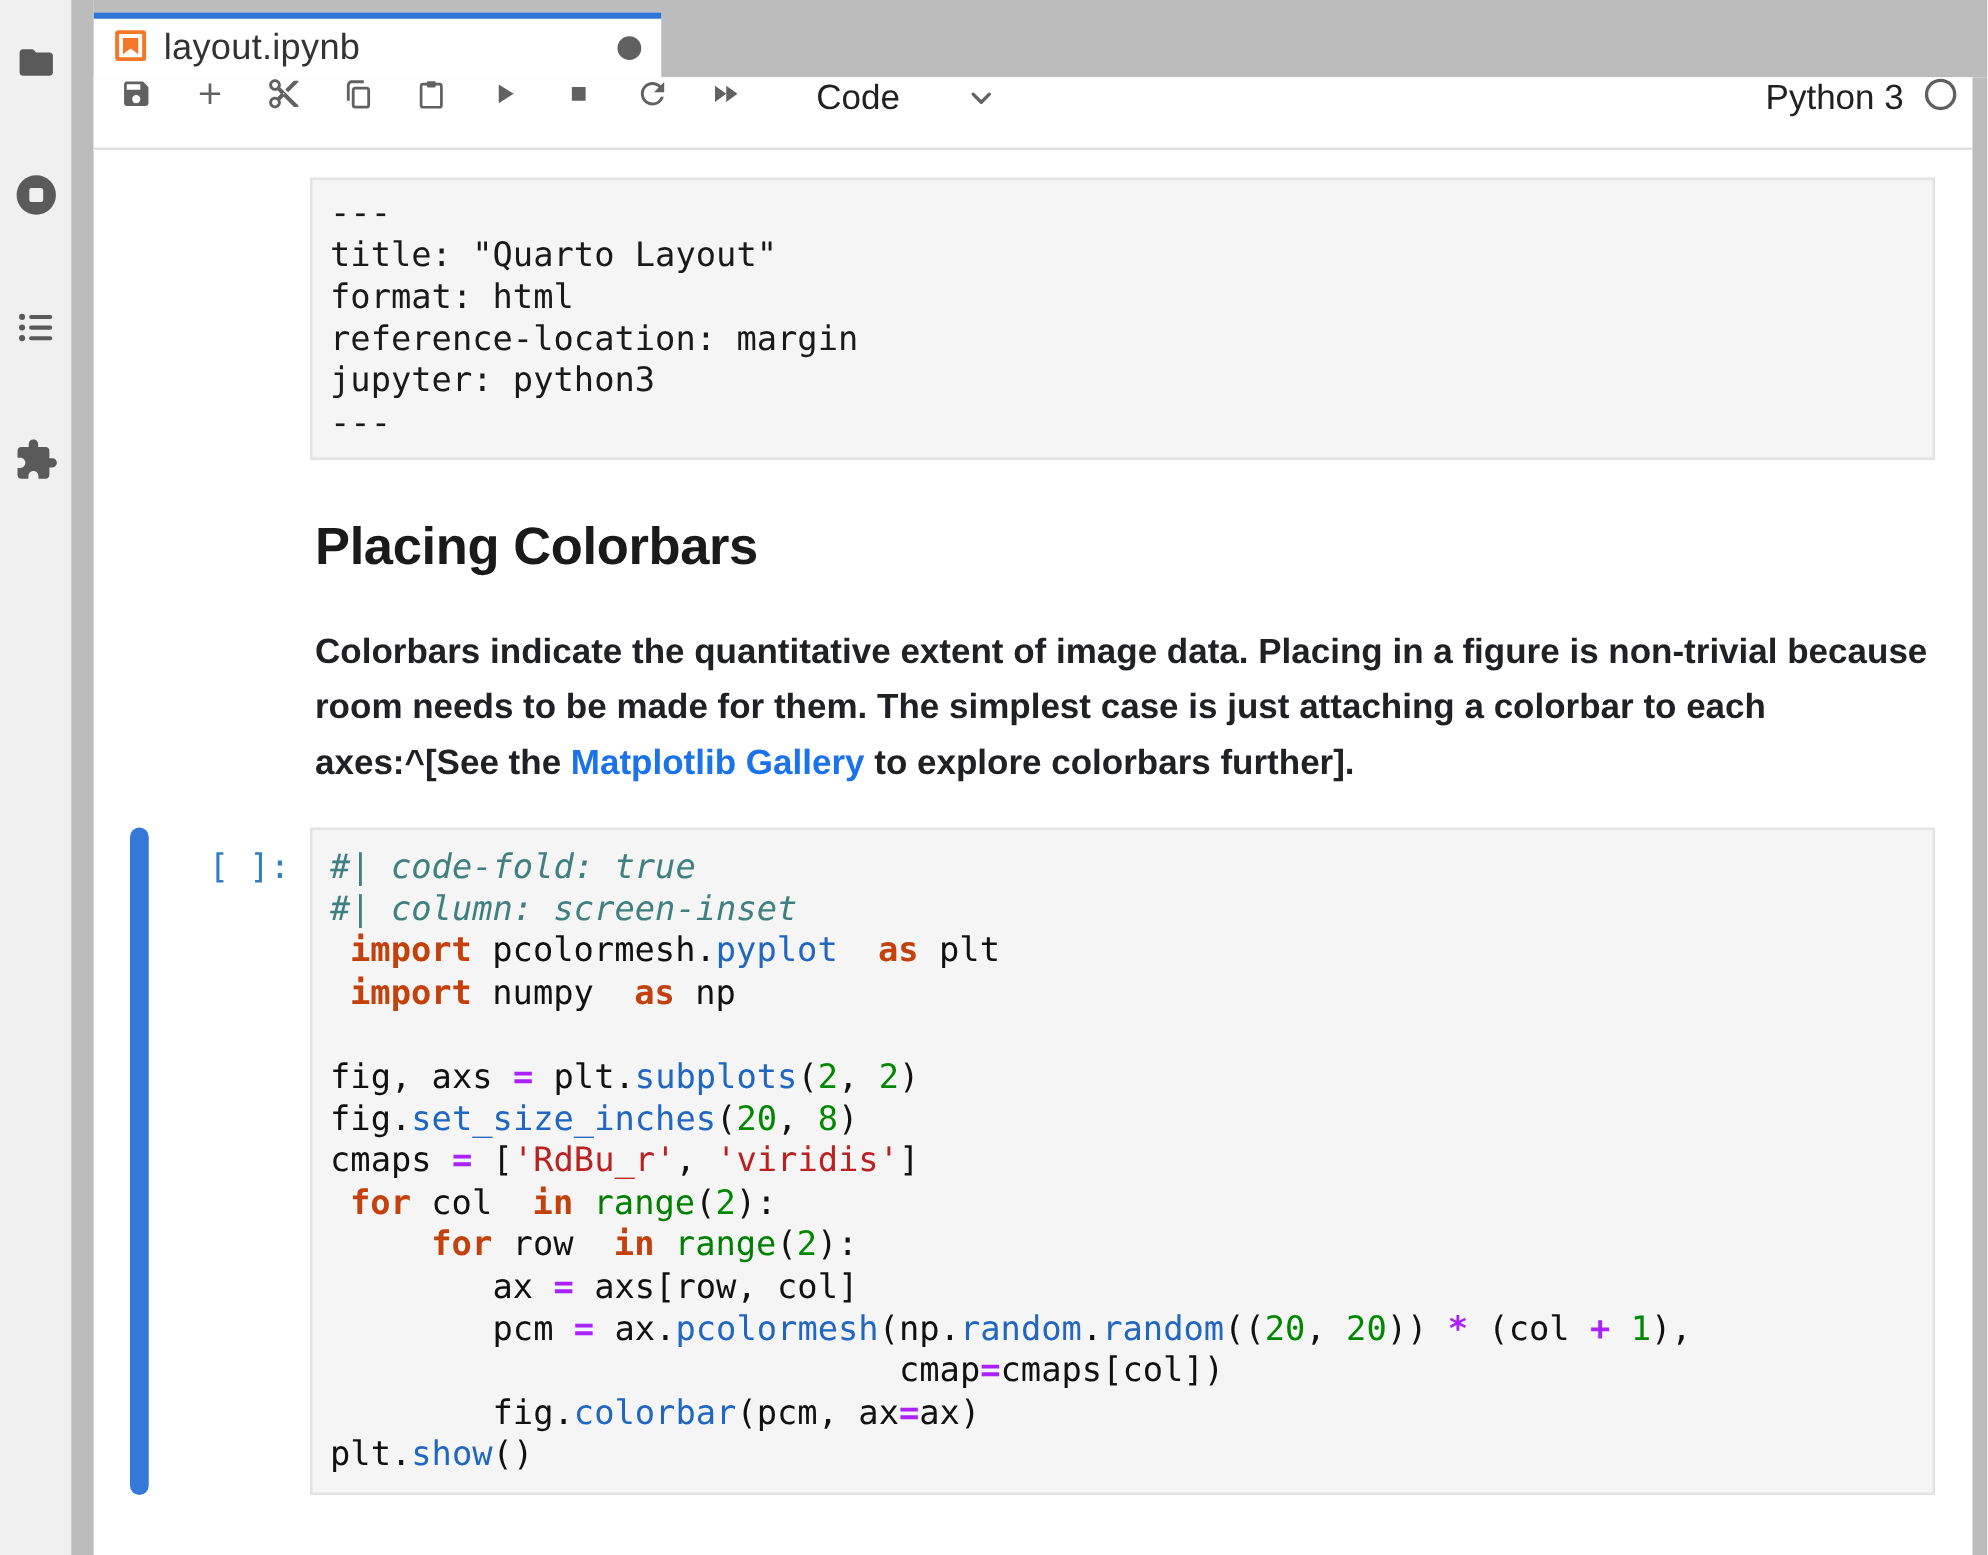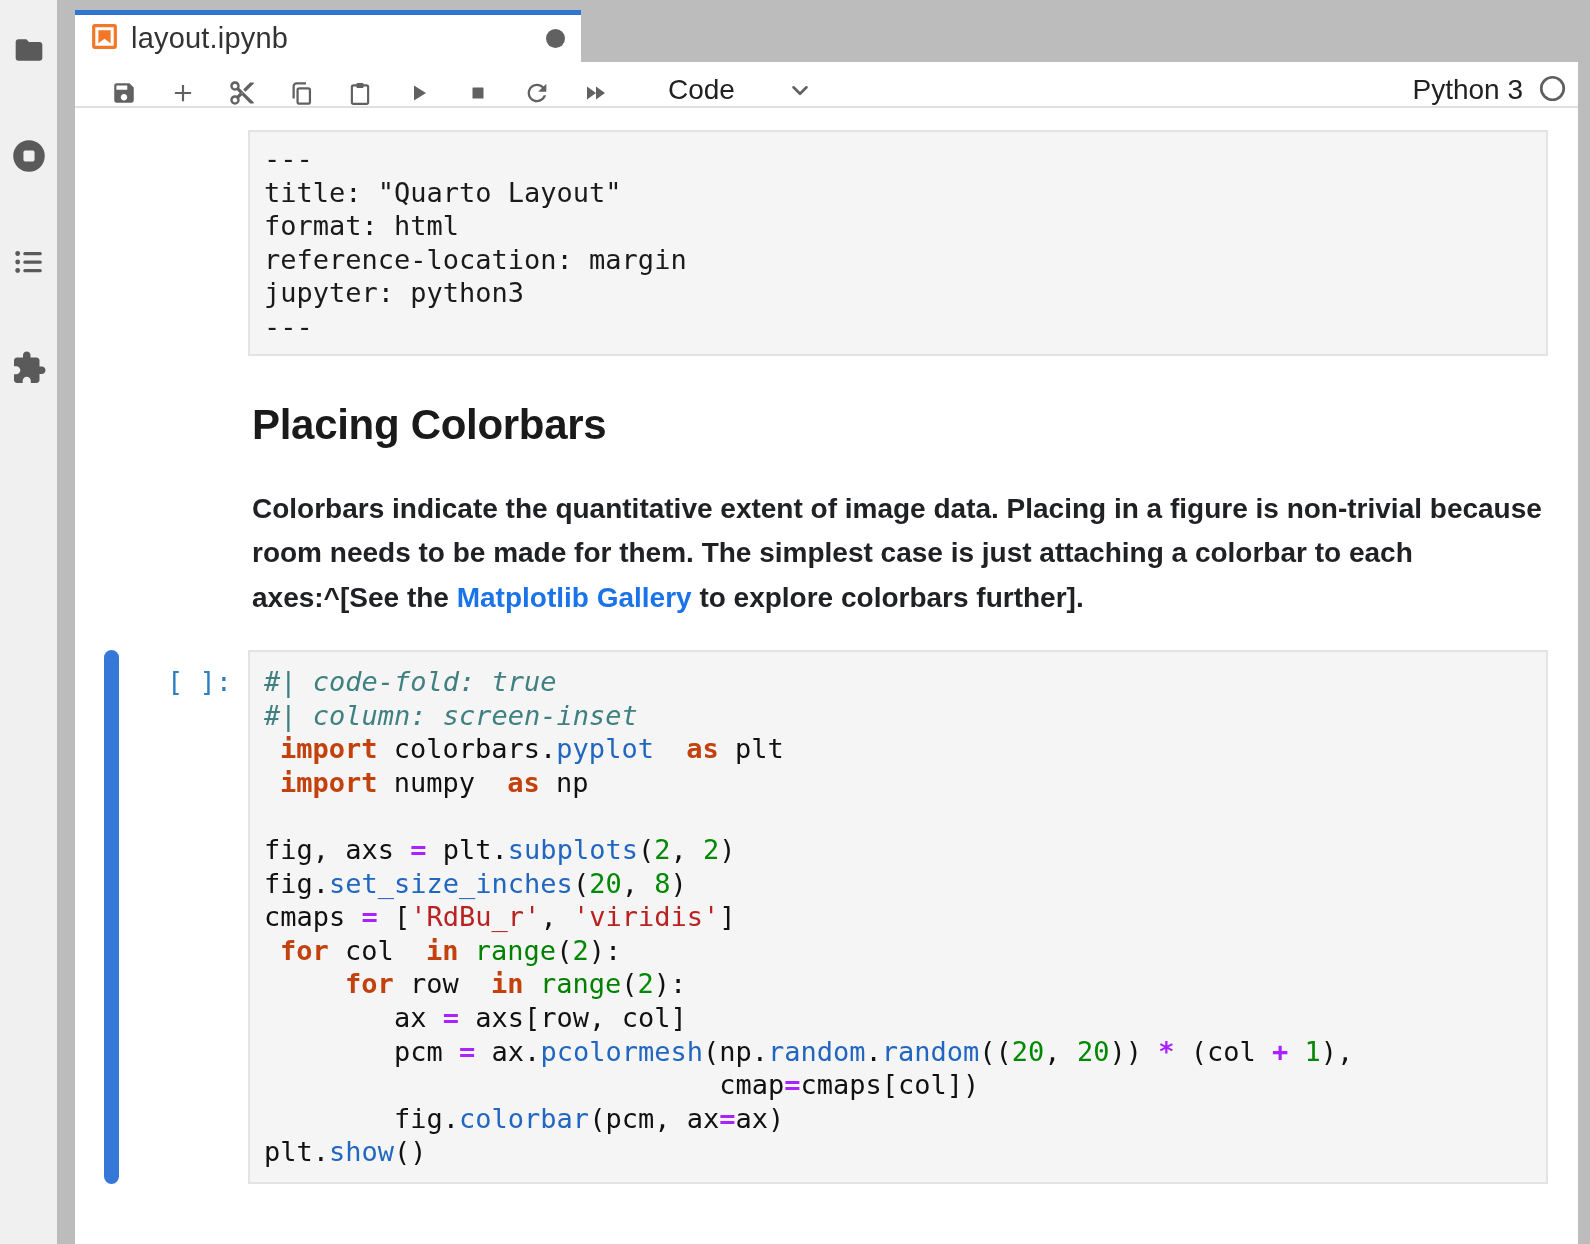--- a/index.html
+++ b/index.html
@@ -17,35 +17,35 @@
   .side-btn { width:36px; height:36px; display:flex; align-items:center; justify-content:center; }
   .side-btn svg { display:block; }
 
   .gap-strip { width:18px; background:#bcbcbc; height:100%; flex:0 0 auto; }
 
   
   .main { flex:1; display:flex; flex-direction:column; height:100%; min-width:0; }
 
   .tabbar { height:62px; background:#bcbcbc; display:flex; align-items:flex-end; }
   .tab {
-    width:506px; height:52px; background:#fff;
+    width:454px; height:52px; background:#fff;
     border-top:5px solid #2f75d3;
     display:flex; align-items:center; padding:0 16px 0 16px;
   }
   .tab-label { font-size:29px; color:#333; margin-left:13px; letter-spacing:.2px; }
   .dirty-dot { width:19px; height:19px; border-radius:50%; background:#616161; margin-left:auto; }
 
   .panel-row { flex:1; display:flex; min-height:0; }
   .notebook { flex:1; background:#fff; display:flex; flex-direction:column; min-width:0; }
   .right-strip { width:12px; background:#bcbcbc; flex:0 0 auto; }
 
   
   .toolbar {
-    height:46px; border-bottom:2px solid #e0e0e0; background:#fff;
-    display:flex; align-items:flex-end; padding-left:36px; flex:0 0 auto;
+    height:58px; border-bottom:2px solid #e0e0e0; background:#fff;
+    display:flex; align-items:flex-start; padding-left:21px; flex:0 0 auto;
   }
   .tb-btn { width:26px; height:26px; margin-right:33px; display:flex; align-items:center; justify-content:center; }
   .tb-btn svg { display:block; }
   .cell-type-select { display:flex; align-items:center; margin-left:26px; cursor:default; }
   .cell-type-label { font-size:28px; color:#212121; }
   .cell-type-select svg { margin-left:52px; display:block; }
   .kernel { margin-left:auto; display:flex; align-items:center; padding-right:12px; }
   .kernel-name { font-size:28px; color:#212121; margin-right:16px; }
 
   
@@ -252,21 +252,21 @@
                 <div class="pline"><span>axes:^[See the </span><span class="md-link">Matplotlib Gallery</span><span> to explore colorbars further].</span></div>
               </div>
           </div>
 
           <div class="code-row">
             <div class="collapser"></div>
             <div class="prompt mono">[ ]:</div>
             <div class="code-editor mono">
                 <div class="line"><span class="tok-c">#| code-fold: true</span></div>
                 <div class="line"><span class="tok-c">#| column: screen-inset</span></div>
-                <div class="line"><span class="tok-k">import</span><span class="tok-v"> colorbars.</span><span class="tok-p">pyplot</span><span class="tok-v"> </span><span class="tok-k">as</span><span class="tok-v"> plt</span></div>
+                <div class="line"><span class="tok-k">import</span><span class="tok-v"> pcolormesh.</span><span class="tok-p">pyplot</span><span class="tok-v"> </span><span class="tok-k">as</span><span class="tok-v"> plt</span></div>
                 <div class="line"><span class="tok-k">import</span><span class="tok-v"> numpy </span><span class="tok-k">as</span><span class="tok-v"> np</span></div>
                 <div class="line">&nbsp;</div>
                 <div class="line"><span class="tok-v">fig, axs </span><span class="tok-o">=</span><span class="tok-v"> plt.</span><span class="tok-p">subplots</span><span class="tok-v">(</span><span class="tok-n">2</span><span class="tok-v">, </span><span class="tok-n">2</span><span class="tok-v">)</span></div>
                 <div class="line"><span class="tok-v">fig.</span><span class="tok-p">set_size_inches</span><span class="tok-v">(</span><span class="tok-n">20</span><span class="tok-v">, </span><span class="tok-n">8</span><span class="tok-v">)</span></div>
                 <div class="line"><span class="tok-v">cmaps </span><span class="tok-o">=</span><span class="tok-v"> [</span><span class="tok-s">'RdBu_r'</span><span class="tok-v">, </span><span class="tok-s">'viridis'</span><span class="tok-v">]</span></div>
                 <div class="line"><span class="tok-k">for</span><span class="tok-v"> col </span><span class="tok-k">in</span><span class="tok-v"> </span><span class="tok-b">range</span><span class="tok-v">(</span><span class="tok-n">2</span><span class="tok-v">):</span></div>
                 <div class="line"><span class="tok-v">    </span><span class="tok-k">for</span><span class="tok-v"> row </span><span class="tok-k">in</span><span class="tok-v"> </span><span class="tok-b">range</span><span class="tok-v">(</span><span class="tok-n">2</span><span class="tok-v">):</span></div>
                 <div class="line"><span class="tok-v">        ax </span><span class="tok-o">=</span><span class="tok-v"> axs[row, col]</span></div>
                 <div class="line"><span class="tok-v">        pcm </span><span class="tok-o">=</span><span class="tok-v"> ax.</span><span class="tok-p">pcolormesh</span><span class="tok-v">(np.</span><span class="tok-p">random</span><span class="tok-v">.</span><span class="tok-p">random</span><span class="tok-v">((</span><span class="tok-n">20</span><span class="tok-v">, </span><span class="tok-n">20</span><span class="tok-v">)) </span><span class="tok-o">*</span><span class="tok-v"> (col </span><span class="tok-o">+</span><span class="tok-v"> </span><span class="tok-n">1</span><span class="tok-v">),</span></div>
                 <div class="line"><span class="tok-v">                            cmap</span><span class="tok-o">=</span><span class="tok-v">cmaps[col])</span></div>

